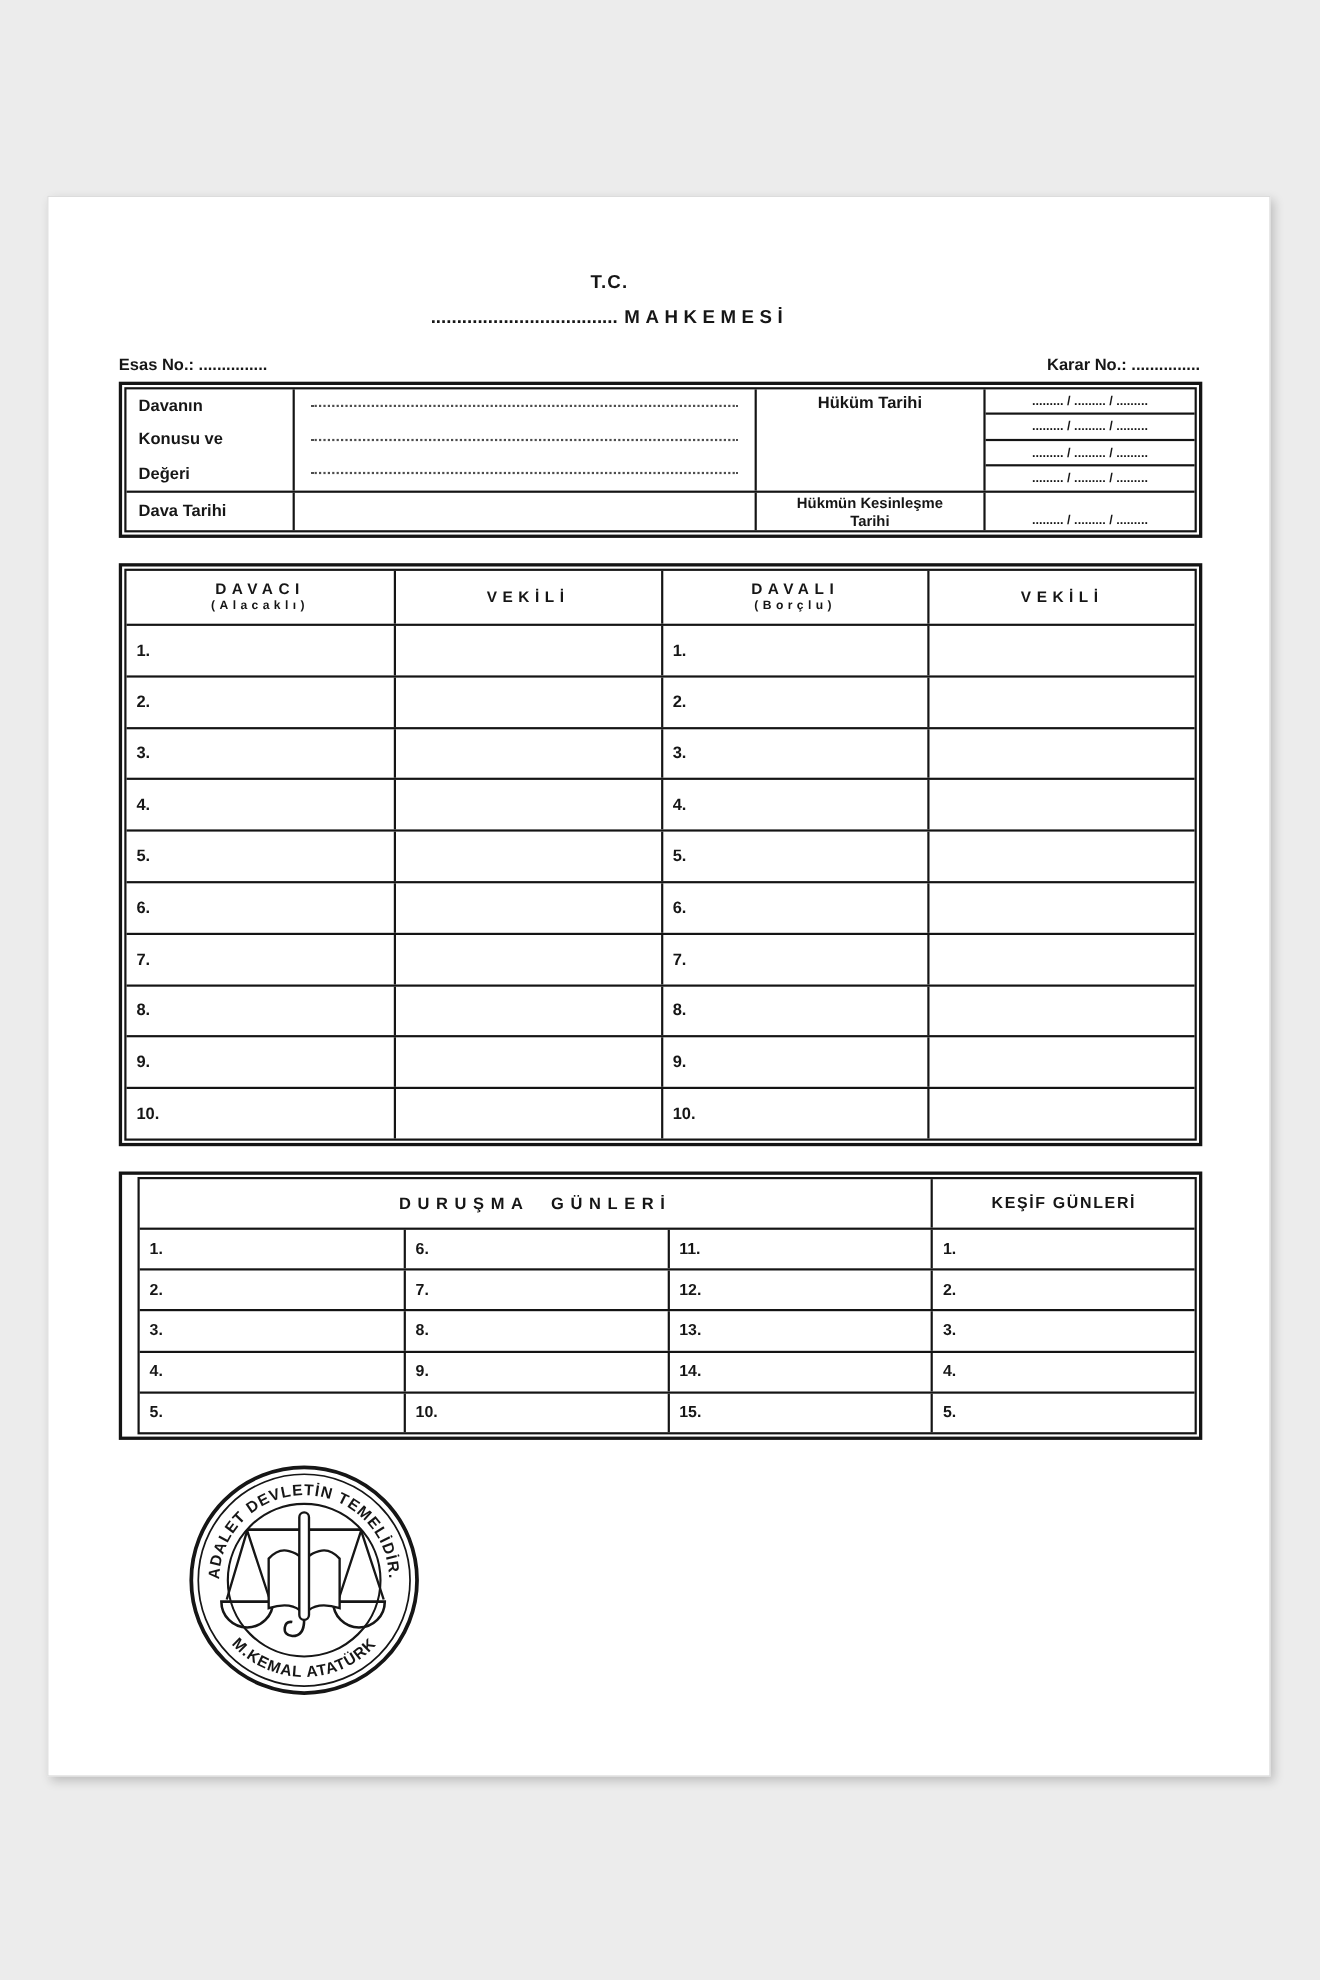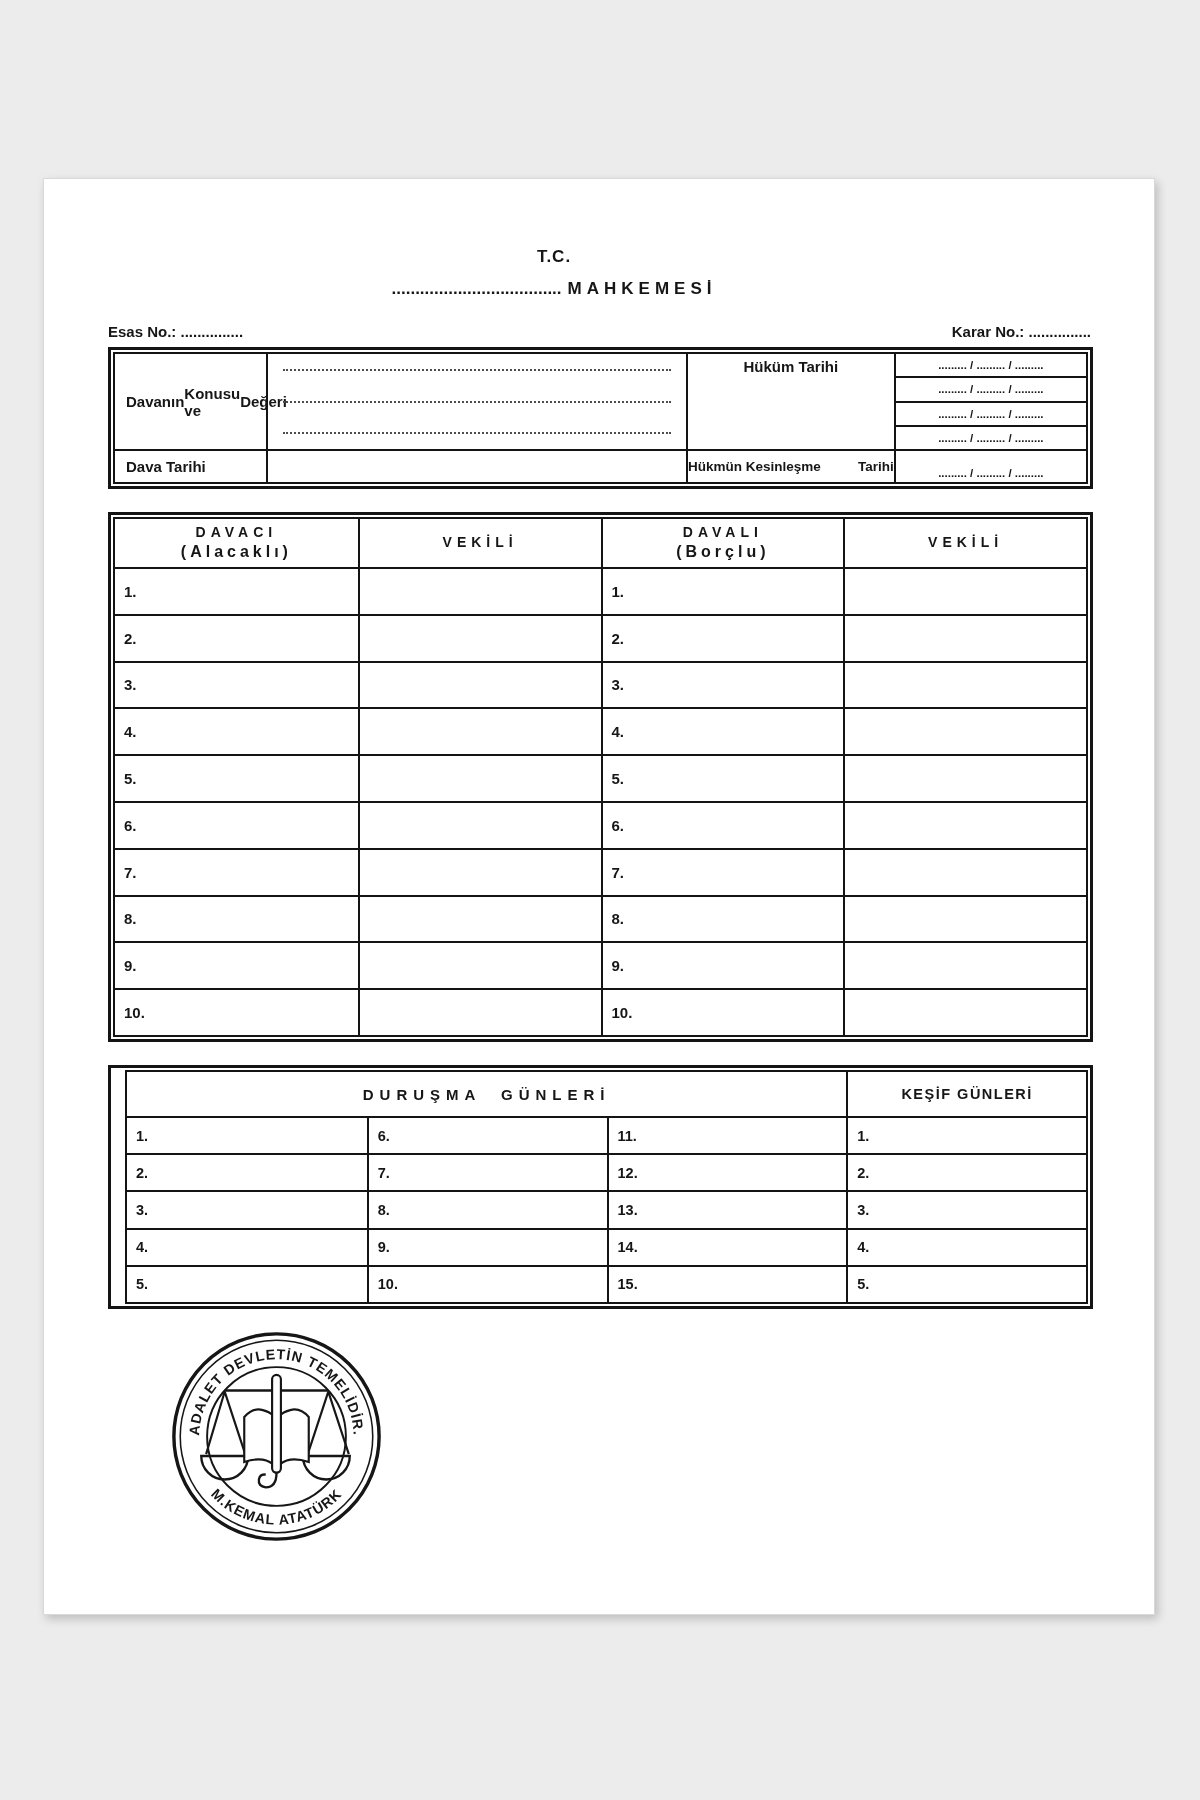--- a/index.html
+++ b/index.html
@@ -28,37 +28,37 @@
   .tbl-in{border:2px solid #141414;box-sizing:border-box;height:100%;display:flex;flex-direction:column;}
   .t1{left:64px;top:168px;width:985px;height:142px;}
   .t2{left:64px;top:333px;width:985px;height:530px;}
   .t3{left:64px;top:886px;width:985px;height:244px;padding-left:14px;}
   
   .t1-top{display:flex;height:95px;}
   .t1-bot{display:flex;flex:1;border-top:2px solid #141414;}
   .t1c{box-sizing:border-box;}
   .t1c + .t1c{border-left:2px solid #141414;}
   .w-lab{width:15.6%;}  .w-dot{width:43.2%;}  .w-huk{width:21.4%;}  .w-dat{width:19.8%;}
-  .lab-col{display:flex;flex-direction:row;padding-left:11px;border-radius:26px;}
+  .lab-col{display:flex;flex-direction:column;padding-left:11px;border-radius:26px;}
   .lab-col .lab-line{flex:1;display:flex;align-items:center;font-size:15px;font-weight:bold;}
   .dot-col{display:flex;flex-direction:column;}
   .dot-col .dot-slot{flex:1;display:flex;align-items:center;justify-content:center;}
   .dot-col .dotline{width:93%;height:0;border-bottom:2px dotted #4d4d4d;}
   .huk-col{display:flex;justify-content:center;align-items:flex-start;padding-top:4px;font-size:15px;font-weight:bold;}
   .dat-col{display:flex;flex-direction:column;}
   .dat-cell{flex:1;display:flex;align-items:center;justify-content:center;font-size:11.5px;font-weight:bold;white-space:nowrap;}
   .dat-cell + .dat-cell{border-top:2px solid #141414;}
   .davatarihi{display:flex;align-items:center;padding-left:11px;font-size:15px;font-weight:bold;}
-  .kes-col{display:flex;flex-direction:row;align-items:center;justify-content:space-between;padding-top:2px;font-size:13.5px;font-weight:bold;line-height:1.2;text-align:center;}
+  .kes-col{display:flex;flex-direction:column;align-items:center;justify-content:space-between;padding-top:2px;font-size:13.5px;font-weight:bold;line-height:1.2;text-align:center;}
   .dat-single{display:flex;align-items:flex-end;justify-content:center;padding-bottom:3px;font-size:11.5px;font-weight:bold;white-space:nowrap;}
   
   .t2-head{display:flex;height:48px;border-bottom:2px solid #141414;}
   .hcell{width:25%;box-sizing:border-box;display:flex;flex-direction:column;align-items:center;justify-content:center;font-size:14px;font-weight:bold;letter-spacing:5px;line-height:1.25;text-align:center;}
   .hcell + .hcell{border-left:2px solid #141414;}
-  .hcell .sub{letter-spacing:4px;font-size:16px;}
+  .hcell .sub{letter-spacing:4px;font-size:11px;}
   .t2-row{display:flex;flex:1;}
   .t2-row + .t2-row{border-top:2px solid #141414;}
   .cell{width:25%;box-sizing:border-box;}
   .cell + .cell{border-left:2px solid #141414;}
   .num{display:flex;align-items:center;padding-left:9px;font-size:15px;font-weight:bold;}
   
   .t3-head{display:flex;height:44px;border-bottom:2px solid #141414;}
   .t3-head .merged{width:75%;box-sizing:border-box;display:flex;align-items:center;justify-content:center;font-size:15px;font-weight:bold;letter-spacing:6px;word-spacing:10px;}
   .t3-head .kesif{width:25%;box-sizing:border-box;border-left:2px solid #141414;display:flex;align-items:center;justify-content:center;font-size:14.5px;font-weight:bold;letter-spacing:1.5px;}
   .t3-row{display:flex;flex:1;}

